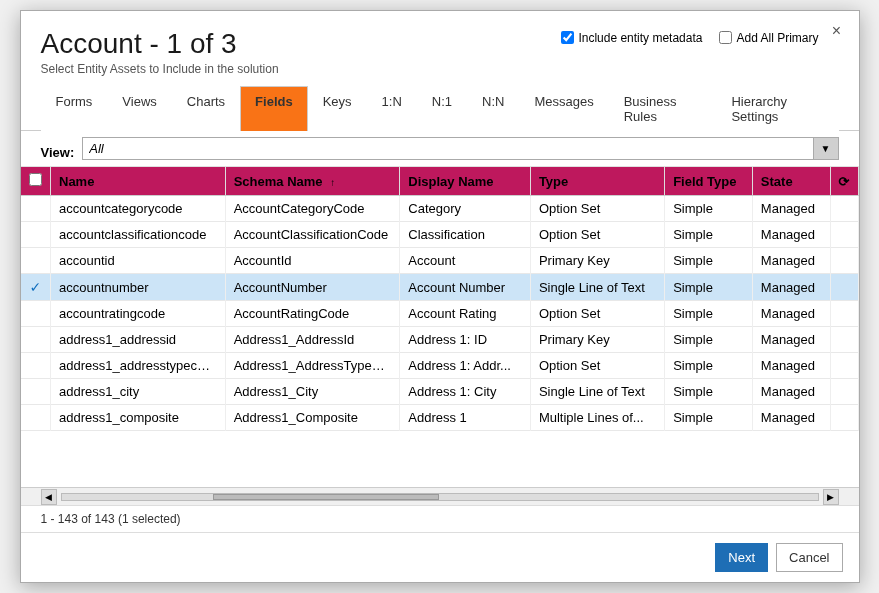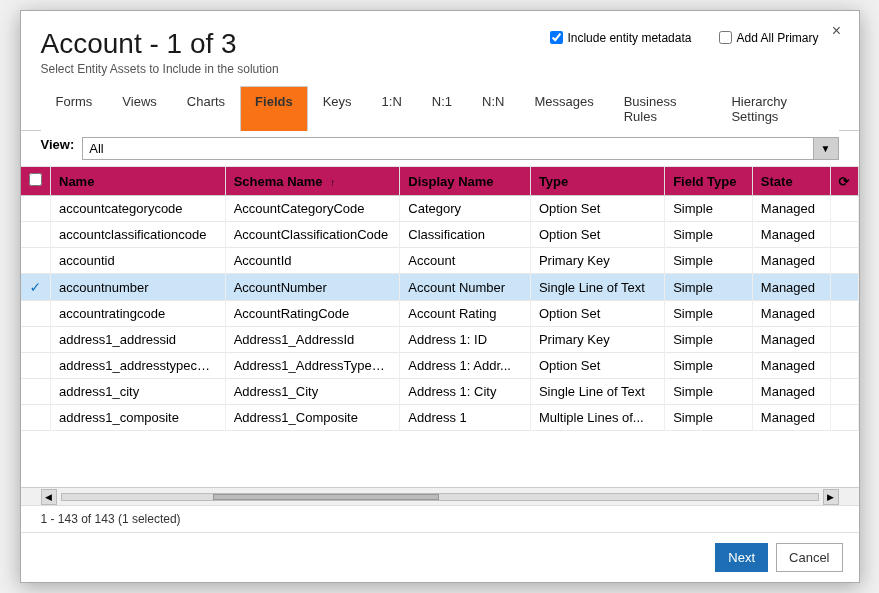--- a/index.html
+++ b/index.html
@@ -50,21 +50,21 @@
       color: #555;
       margin-top: 2px;
       margin-bottom: 10px;
     }
     .header-checkboxes {
       position: absolute;
       top: 20px;
       right: 40px;
       display: flex;
       align-items: center;
-      gap: 28px;
+      gap: 17px;
       font-size: 12px;
     }
     .header-checkboxes label {
       display: flex;
       align-items: center;
       gap: 4px;
       cursor: pointer;
     }
     .tabs-bar {
       display: flex;
@@ -83,21 +83,21 @@
       background: #fff;
     }
     .tab.active {
       border-color: #ccc;
       border-bottom-color: #fff;
       background: #f97316;
       font-weight: 600;
     }
     .view-bar {
       display: flex;
-      align-items: flex-start;
+      align-items: flex-end;
       padding: 6px 20px;
       background: #fff;
       border-bottom: 1px solid #e0e0e0;
       gap: 8px;
     }
     .view-label {
       font-size: 13px;
       font-weight: 600;
     }
     .view-select-wrapper {
@@ -105,20 +105,21 @@
       position: relative;
     }
     .view-select {
       width: 100%;
       padding: 3px 28px 3px 6px;
       font-size: 13px;
       border: 1px solid #aaa;
       background: #fff;
       appearance: none;
       cursor: pointer;
+      font-style: italic;
     }
     .view-dropdown-btn {
       position: absolute;
       right: 0;
       top: 0;
       bottom: 0;
       width: 26px;
       background: #d0d0d0;
       border: 1px solid #aaa;
       display: flex;

